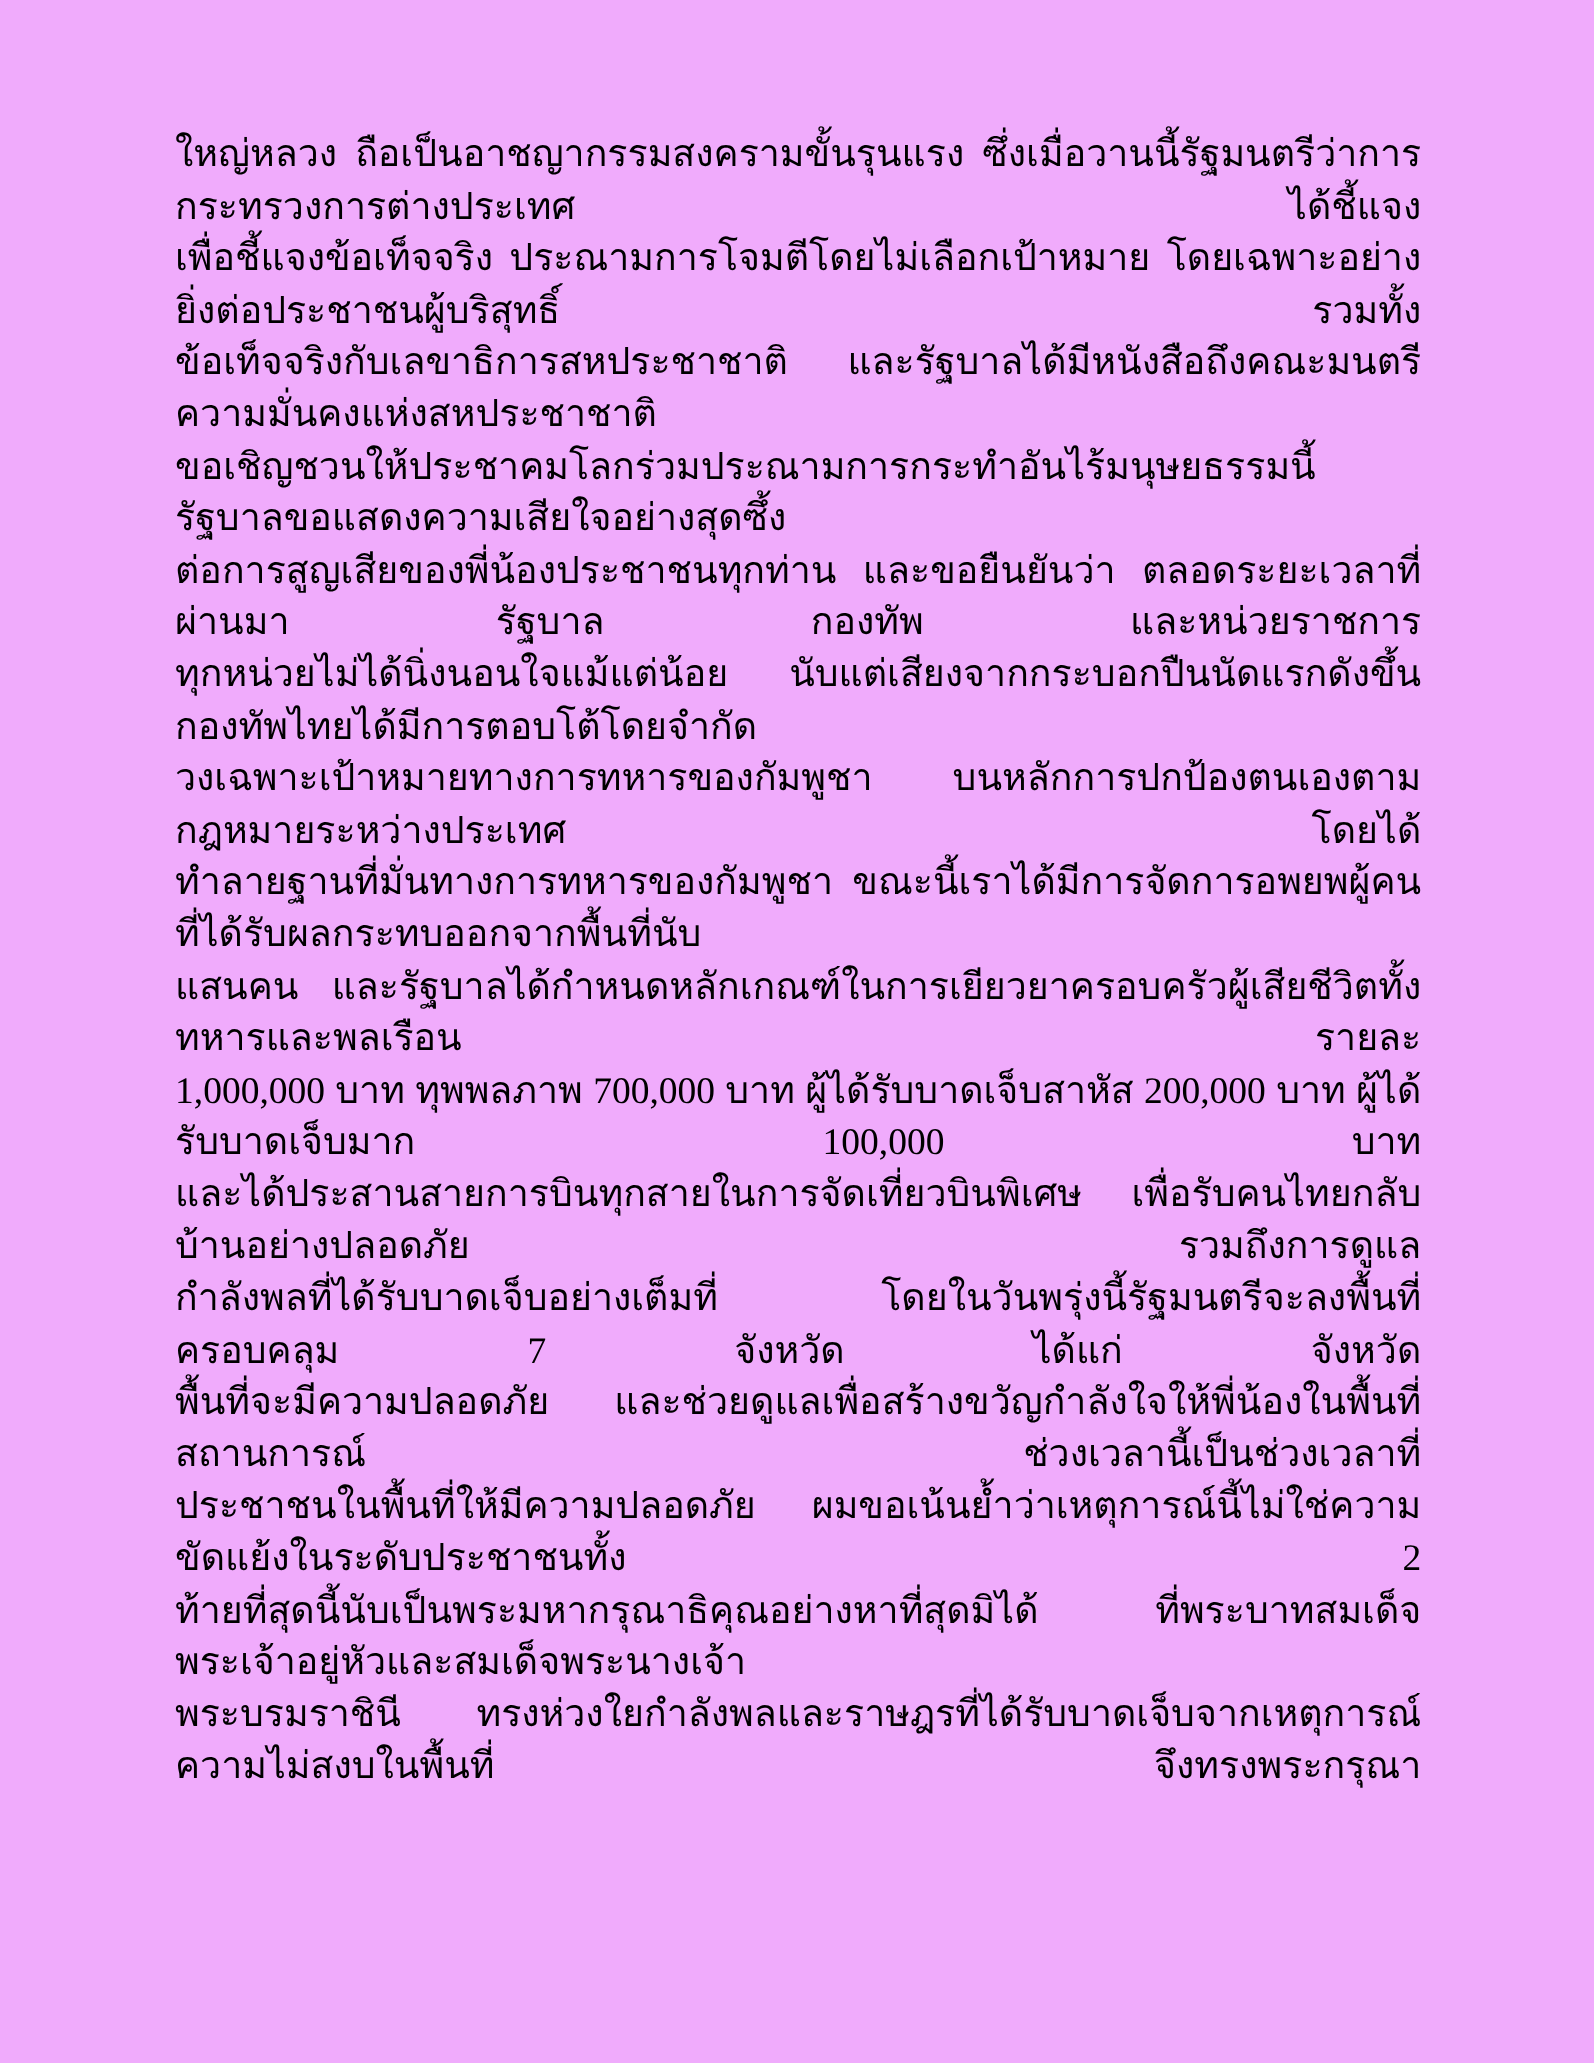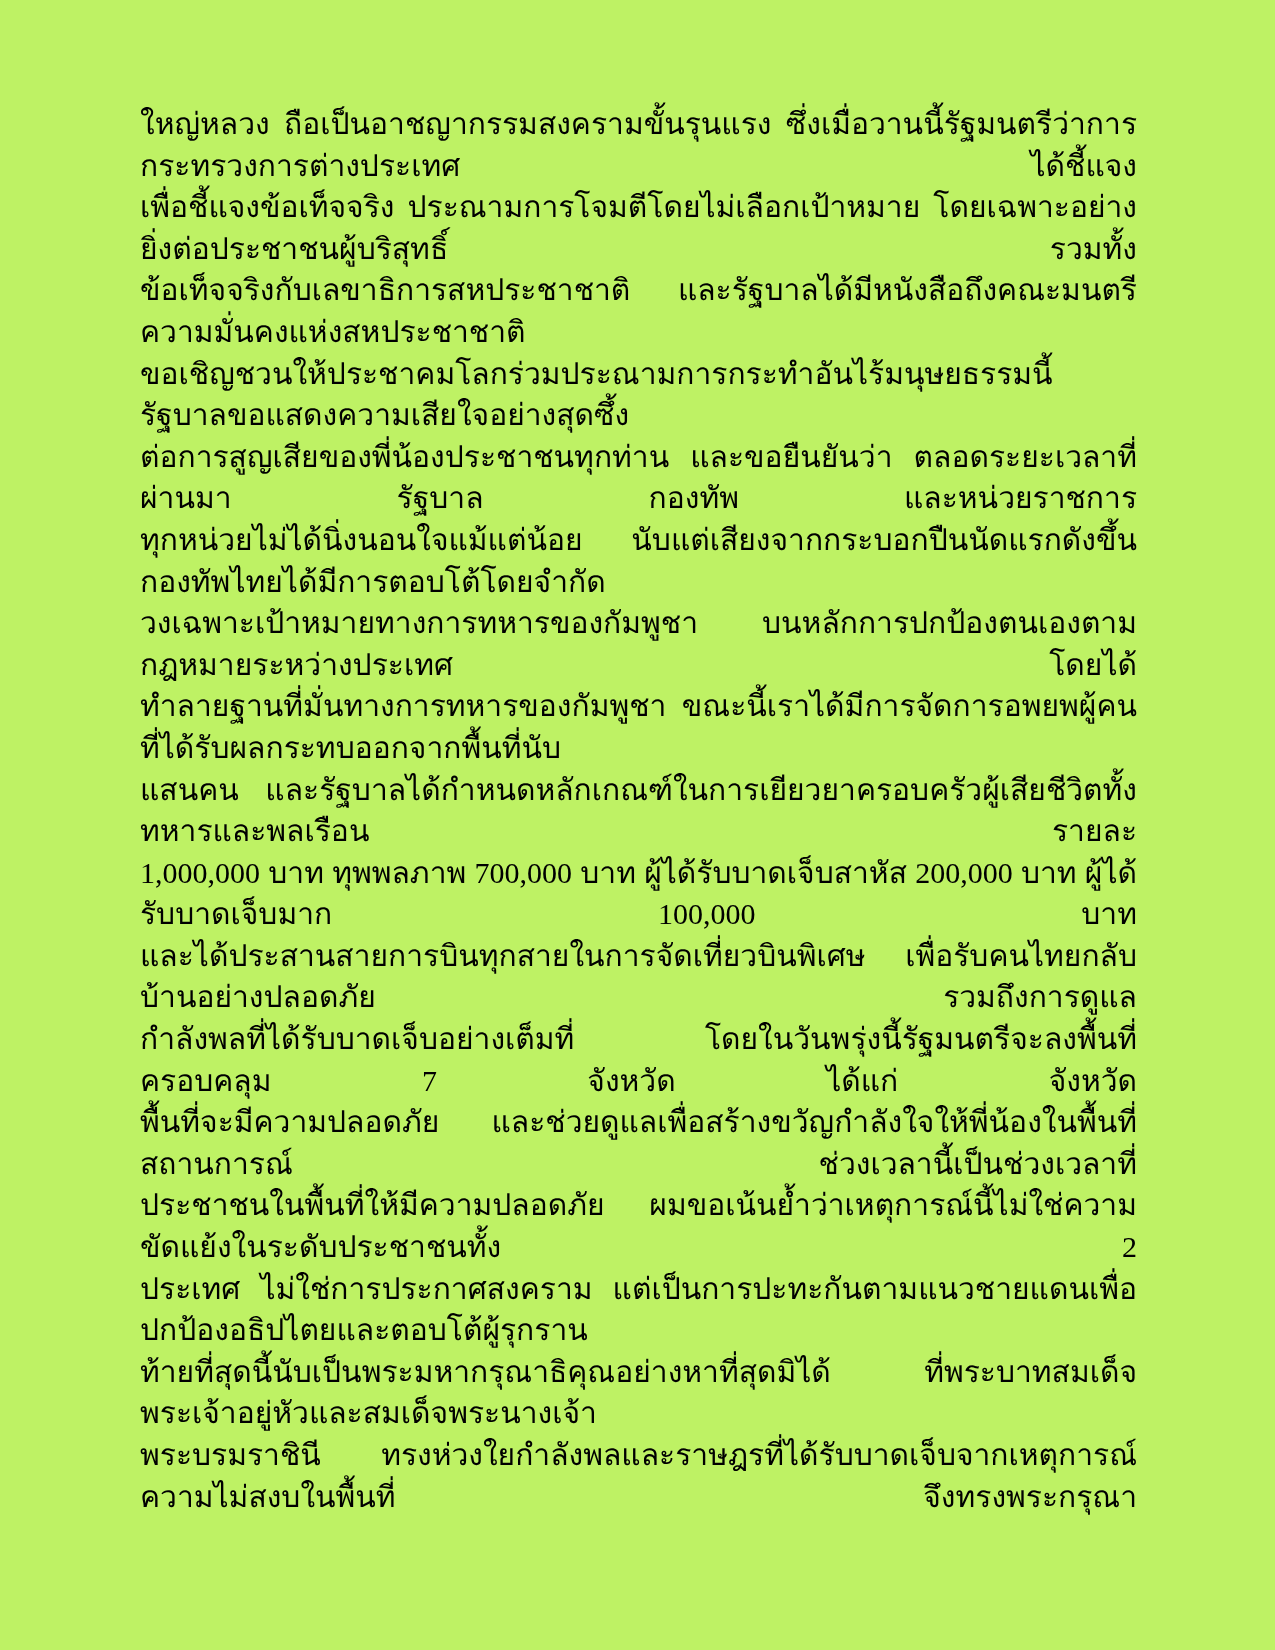--- a/index.html
+++ b/index.html
@@ -27,33 +27,32 @@
     line-height: 41.6px;
     text-align: justify;
     text-align-last: justify;
     text-justify: inter-word;
     word-break: keep-all;
   }
 </style>
 </head>
 <body>
 
-<div class="page" style="background: #bef264;">
+<div class="page" style="background: #f0abfc;">
   <div class="textblock" style="color: rgb(0, 0, 0);">
       <div class="line">ใหญ่หลวง ถือเป็นอาชญากรรมสงครามขั้นรุนแรง ซึ่งเมื่อวานนี้รัฐมนตรีว่าการกระทรวงการต่างประเทศ ได้ชี้แจง</div>
       <div class="line">เพื่อชี้แจงข้อเท็จจริง ประณามการโจมตีโดยไม่เลือกเป้าหมาย โดยเฉพาะอย่างยิ่งต่อประชาชนผู้บริสุทธิ์ รวมทั้ง</div>
       <div class="line">ข้อเท็จจริงกับเลขาธิการสหประชาชาติ และรัฐบาลได้มีหนังสือถึงคณะมนตรีความมั่นคงแห่งสหประชาชาติ</div>
       <div class="line">ขอเชิญชวนให้ประชาคมโลกร่วมประณามการกระทำอันไร้มนุษยธรรมนี้ รัฐบาลขอแสดงความเสียใจอย่างสุดซึ้ง</div>
       <div class="line">ต่อการสูญเสียของพี่น้องประชาชนทุกท่าน และขอยืนยันว่า ตลอดระยะเวลาที่ผ่านมา รัฐบาล กองทัพ และหน่วยราชการ</div>
       <div class="line">ทุกหน่วยไม่ได้นิ่งนอนใจแม้แต่น้อย นับแต่เสียงจากกระบอกปืนนัดแรกดังขึ้น กองทัพไทยได้มีการตอบโต้โดยจำกัด</div>
       <div class="line">วงเฉพาะเป้าหมายทางการทหารของกัมพูชา บนหลักการปกป้องตนเองตามกฎหมายระหว่างประเทศ โดยได้</div>
       <div class="line">ทำลายฐานที่มั่นทางการทหารของกัมพูชา ขณะนี้เราได้มีการจัดการอพยพผู้คน ที่ได้รับผลกระทบออกจากพื้นที่นับ</div>
       <div class="line">แสนคน และรัฐบาลได้กำหนดหลักเกณฑ์ในการเยียวยาครอบครัวผู้เสียชีวิตทั้งทหารและพลเรือน รายละ</div>
       <div class="line">1,000,000 บาท ทุพพลภาพ 700,000 บาท ผู้ได้รับบาดเจ็บสาหัส 200,000 บาท ผู้ได้รับบาดเจ็บมาก 100,000 บาท</div>
       <div class="line">และได้ประสานสายการบินทุกสายในการจัดเที่ยวบินพิเศษ เพื่อรับคนไทยกลับบ้านอย่างปลอดภัย รวมถึงการดูแล</div>
       <div class="line">กำลังพลที่ได้รับบาดเจ็บอย่างเต็มที่ โดยในวันพรุ่งนี้รัฐมนตรีจะลงพื้นที่ครอบคลุม 7 จังหวัด ได้แก่ จังหวัด</div>
       <div class="line">พื้นที่จะมีความปลอดภัย และช่วยดูแลเพื่อสร้างขวัญกำลังใจให้พี่น้องในพื้นที่สถานการณ์ ช่วงเวลานี้เป็นช่วงเวลาที่</div>
       <div class="line">ประชาชนในพื้นที่ให้มีความปลอดภัย ผมขอเน้นย้ำว่าเหตุการณ์นี้ไม่ใช่ความขัดแย้งในระดับประชาชนทั้ง 2</div>
-      <div class="line">ประเทศ ไม่ใช่การประกาศสงคราม แต่เป็นการปะทะกันตามแนวชายแดนเพื่อปกป้องอธิปไตยและตอบโต้ผู้รุกราน</div>
       <div class="line">ท้ายที่สุดนี้นับเป็นพระมหากรุณาธิคุณอย่างหาที่สุดมิได้ ที่พระบาทสมเด็จพระเจ้าอยู่หัวและสมเด็จพระนางเจ้า</div>
       <div class="line">พระบรมราชินี ทรงห่วงใยกำลังพลและราษฎรที่ได้รับบาดเจ็บจากเหตุการณ์ความไม่สงบในพื้นที่ จึงทรงพระกรุณา</div>
     </div>
 </div>
 
 </body></html>

